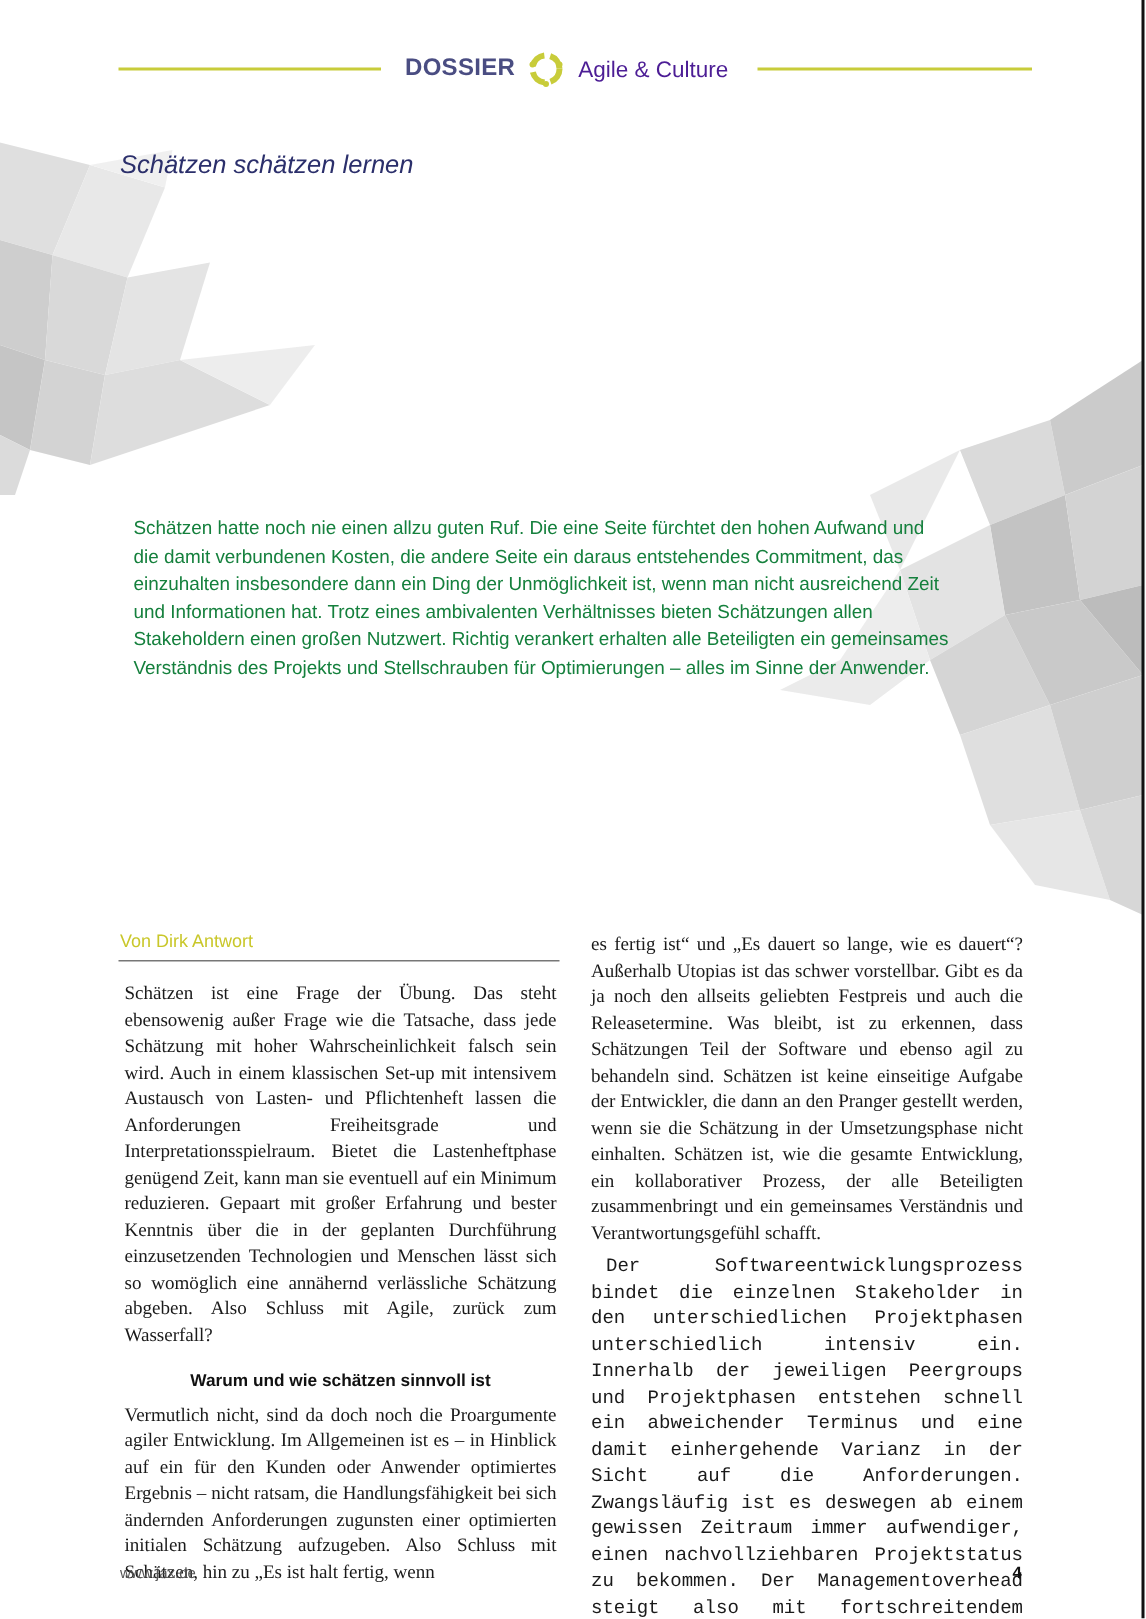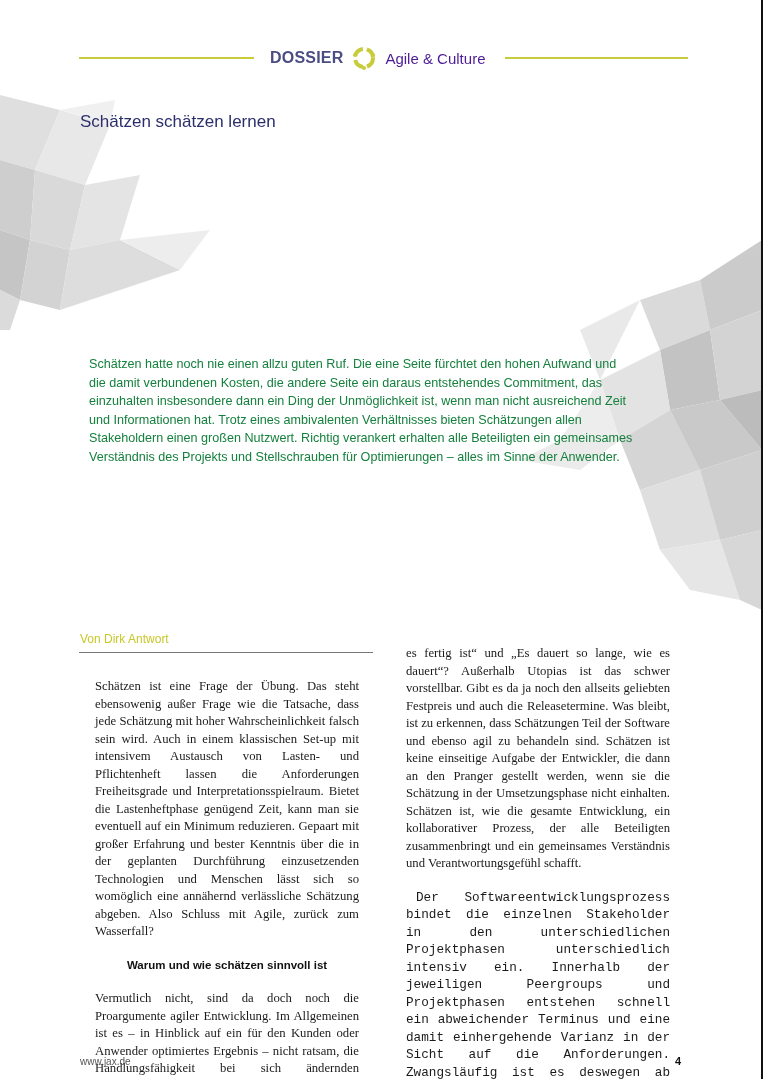--- a/index.html
+++ b/index.html
@@ -3,51 +3,51 @@
   <meta charset="utf-8">
   <style>
     html, body { margin: 0; padding: 0; }
     body {
       width: 764px; height: 1079px; position: relative; overflow: hidden;
       background: #ffffff;
       font-family: "Liberation Sans", sans-serif;
     }
     .right-edge { position: absolute; top: 0; right: 1px; width: 2px; height: 1079px; background: #111; }
     .poly-bg { position: absolute; left: 0; top: 0; width: 764px; height: 1079px; z-index: 0; }
-    .content { position: absolute; left: 0; top: 12px; width: 764px; height: 914px; z-index: 1; }
+    .content { position: absolute; left: 0; top: 0; width: 764px; height: 914px; z-index: 1; }
 
     
     .header-line { position: absolute; top: 45px; height: 2px; background: #c8cc3a; }
     .header-line.left { left: 79px; width: 175px; }
     .header-line.right { left: 505px; width: 183px; }
     .header-center { position: absolute; top: 34px; left: 270px; display: flex; align-items: center; height: 24px; }
     .dossier { font-weight: bold; color: #4a4d82; font-size: 16px; letter-spacing: 0.2px; }
     .logo { width: 26px; height: 26px; margin: 0 8px; }
     .rubric { color: #4c1d95; font-size: 15px; }
 
-    .kicker { position: absolute; left: 80px; top: 100px; color: #2b2f6b; font-size: 17px; }
+    .kicker { position: absolute; left: 80px; top: 100px; color: #2b2f6b; font-size: 17px; font-style: italic; }
     .headline {
       position: absolute; left: 78px; top: 130px; width: 640px;
       color: #263075; font-weight: bold; font-size: 45px; line-height: 56px;
       letter-spacing: 0.3px; margin: 0;
     }
     .teaser {
       position: absolute; left: 79px; top: 333px; width: 545px;
       color: #15803d; font-size: 12.6px; line-height: 18.5px; margin: 10px;
     }
 
     .author { position: absolute; left: 80px; top: 620px; color: #c9c72a; font-size: 12px; }
     .author-rule { position: absolute; left: 79px; top: 640px; width: 294px; height: 1px; background: #777; }
 
     .col {
       position: absolute; width: 296px;
       font-family: "Liberation Serif", serif; color: #1a1a1a;
       font-size: 12.7px; line-height: 17.5px; text-align: justify;
     }
-    .col p { margin: 16px; }
+    .col p { margin: 4px; }
     .col.left { left: 79px; top: 650px; }
     .col.right { left: 390px; top: 617px; }
     .col .indent { text-indent: 10px; font-family: Liberation Mono, monospace; }
     .subhead {
       font-family: "Liberation Sans", sans-serif; font-weight: bold;
       font-size: 11.5px; margin: 14px 0 2px 0 !important; color: #111; text-align: center;
     }
 
     .footer-url { position: absolute; left: 80px; top: 1044px; font-size: 10px; color: #555; }
     .footer-page { position: absolute; left: 675px; top: 1043px; font-size: 11px; font-weight: bold; color: #111; }

